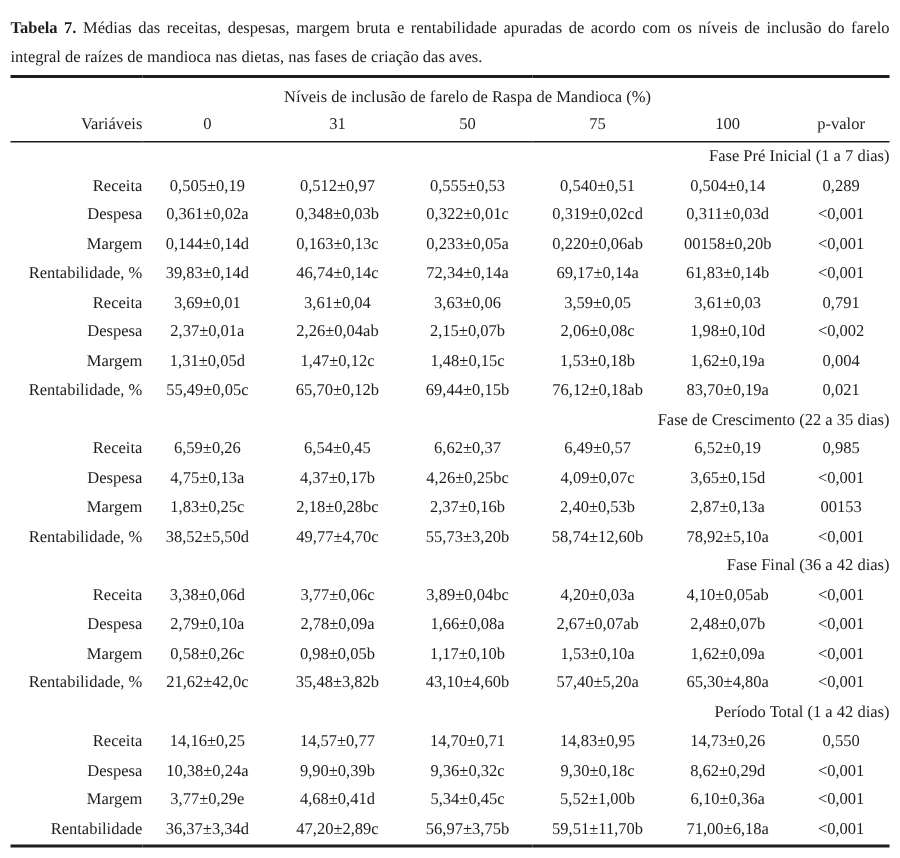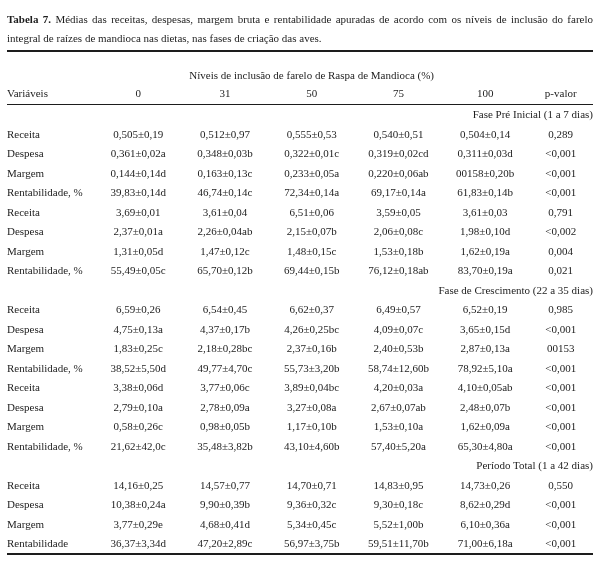--- a/index.html
+++ b/index.html
@@ -40,23 +40,23 @@
   col.c-data   { width: 14.8%; }
   col.c-pvalue { width: 11%; }
   td, th {
     padding: 2.5px 0 3px 0;
     line-height: 14px;
     font-weight: normal;
     white-space: nowrap;
     overflow: hidden;
   }
   .center { text-align: center; }
-  .left   { text-align: left; }
+  .left   { text-align: right; }
   tr.group-row td {
-    padding-top: 16px;
+    padding-top: 6px;
     padding-bottom: 1px;
     text-align: center;
   }
   tr.cols-row th {
     border-bottom: 1.5px solid #1d1d1d;
     padding-bottom: 4px;
   }
   tr.section-row td {
     text-align: right;
   }
@@ -131,21 +131,21 @@
           <td class="center">46,74±0,14c</td>
           <td class="center">72,34±0,14a</td>
           <td class="center">69,17±0,14a</td>
           <td class="center">61,83±0,14b</td>
           <td class="center">&lt;0,001</td>
         </tr>
         <tr>
           <td class="left">Receita</td>
           <td class="center">3,69±0,01</td>
           <td class="center">3,61±0,04</td>
-          <td class="center">6,51±0,06</td>
+          <td class="center">3,63±0,06</td>
           <td class="center">3,59±0,05</td>
           <td class="center">3,61±0,03</td>
           <td class="center">0,791</td>
         </tr>
         <tr>
           <td class="left">Despesa</td>
           <td class="center">2,37±0,01a</td>
           <td class="center">2,26±0,04ab</td>
           <td class="center">2,15±0,07b</td>
           <td class="center">2,06±0,08c</td>
@@ -202,34 +202,37 @@
         </tr>
         <tr>
           <td class="left">Rentabilidade, %</td>
           <td class="center">38,52±5,50d</td>
           <td class="center">49,77±4,70c</td>
           <td class="center">55,73±3,20b</td>
           <td class="center">58,74±12,60b</td>
           <td class="center">78,92±5,10a</td>
           <td class="center">&lt;0,001</td>
         </tr>
+        <tr class="section-row">
+          <td colspan="7">Fase Final (36 a 42 dias)</td>
+        </tr>
         <tr>
           <td class="left">Receita</td>
           <td class="center">3,38±0,06d</td>
           <td class="center">3,77±0,06c</td>
           <td class="center">3,89±0,04bc</td>
           <td class="center">4,20±0,03a</td>
           <td class="center">4,10±0,05ab</td>
           <td class="center">&lt;0,001</td>
         </tr>
         <tr>
           <td class="left">Despesa</td>
           <td class="center">2,79±0,10a</td>
           <td class="center">2,78±0,09a</td>
-          <td class="center">3,27±0,08a</td>
+          <td class="center">1,66±0,08a</td>
           <td class="center">2,67±0,07ab</td>
           <td class="center">2,48±0,07b</td>
           <td class="center">&lt;0,001</td>
         </tr>
         <tr>
           <td class="left">Margem</td>
           <td class="center">0,58±0,26c</td>
           <td class="center">0,98±0,05b</td>
           <td class="center">1,17±0,10b</td>
           <td class="center">1,53±0,10a</td>

